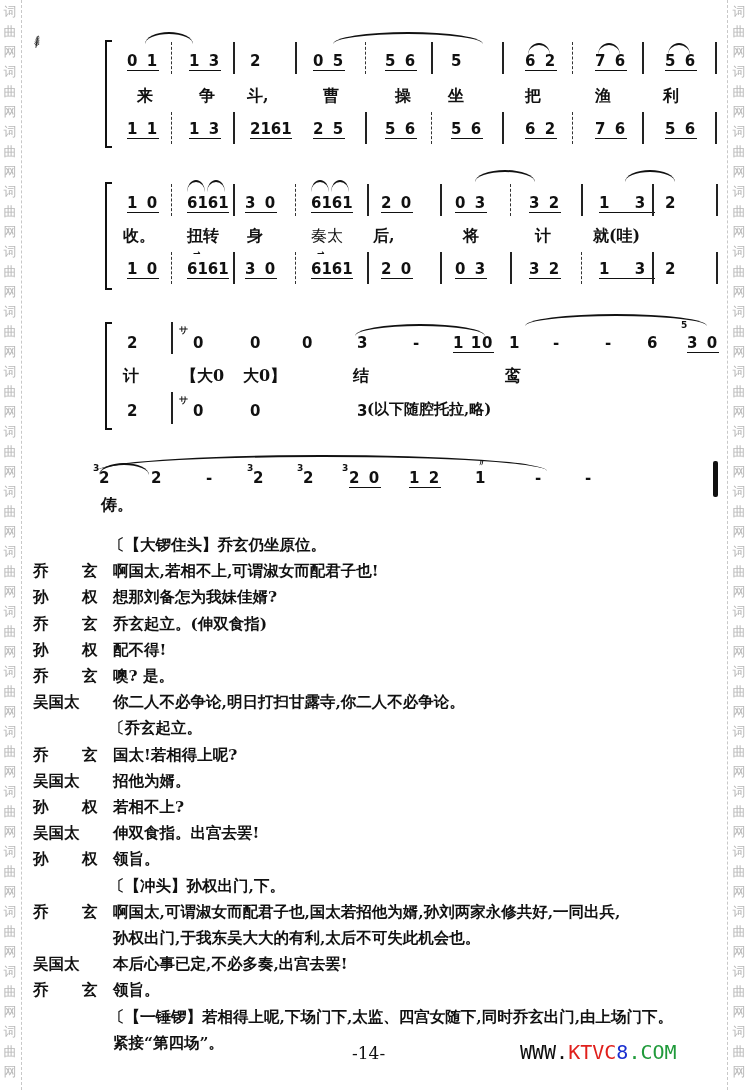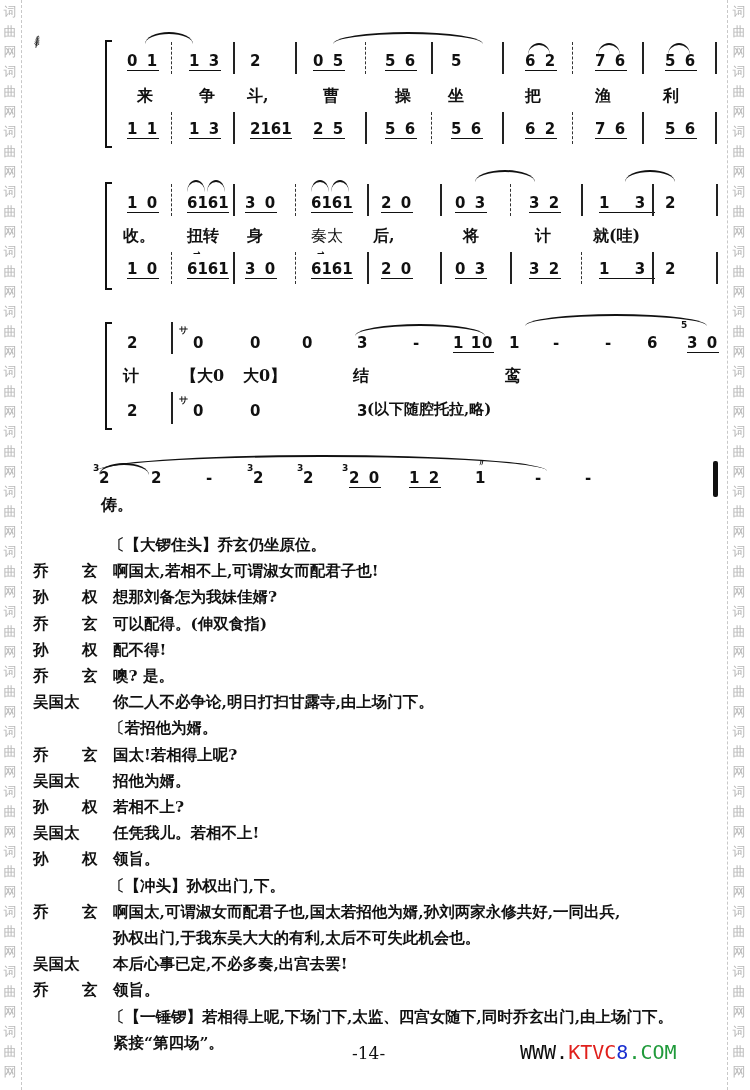--- a/index.html
+++ b/index.html
@@ -408,52 +408,52 @@
     <div class="line" style="top: 26.2px;">
       <span class="speaker two">乔 玄</span>
       <span class="speech">啊国太,若相不上,可谓淑女而配君子也!</span>
     </div>
     <div class="line" style="top: 52.4px;">
       <span class="speaker two">孙 权</span>
       <span class="speech">想那刘备怎为我妹佳婿?</span>
     </div>
     <div class="line" style="top: 78.6px;">
       <span class="speaker two">乔 玄</span>
-      <span class="speech">可以配得。(伸双食指)</span>
+      <span class="speech">乔玄起立。(伸双食指)</span>
     </div>
     <div class="line" style="top: 104.8px;">
       <span class="speaker two">孙 权</span>
       <span class="speech">配不得!</span>
     </div>
     <div class="line" style="top: 131px;">
       <span class="speaker two">乔 玄</span>
       <span class="speech">噢? 是。</span>
     </div>
     <div class="line" style="top: 157.2px;">
       <span class="speaker">吴国太</span>
-      <span class="speech">你二人不必争论,明日打扫甘露寺,由上场门下。</span>
+      <span class="speech">你二人不必争论,明日打扫甘露寺,你二人不必争论。</span>
     </div>
     <div class="line" style="top: 183.4px;">
-      <span class="stage">〔若招他为婿。</span>
+      <span class="stage">〔乔玄起立。</span>
     </div>
     <div class="line" style="top: 209.6px;">
       <span class="speaker two">乔 玄</span>
       <span class="speech">国太!若相得上呢?</span>
     </div>
     <div class="line" style="top: 235.8px;">
       <span class="speaker">吴国太</span>
       <span class="speech">招他为婿。</span>
     </div>
     <div class="line" style="top: 262px;">
       <span class="speaker two">孙 权</span>
       <span class="speech">若相不上?</span>
     </div>
     <div class="line" style="top: 288.2px;">
       <span class="speaker">吴国太</span>
-      <span class="speech">任凭我儿。若相不上!</span>
+      <span class="speech">伸双食指。出宫去罢!</span>
     </div>
     <div class="line" style="top: 314.4px;">
       <span class="speaker two">孙 权</span>
       <span class="speech">领旨。</span>
     </div>
     <div class="line" style="top: 340.6px;">
       <span class="stage">〔【冲头】孙权出门,下。</span>
     </div>
     <div class="line" style="top: 366.8px;">
       <span class="speaker two">乔 玄</span>

